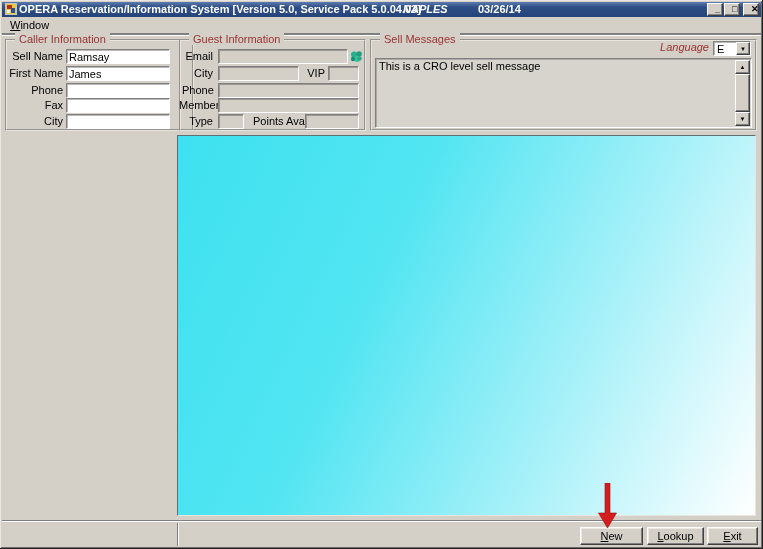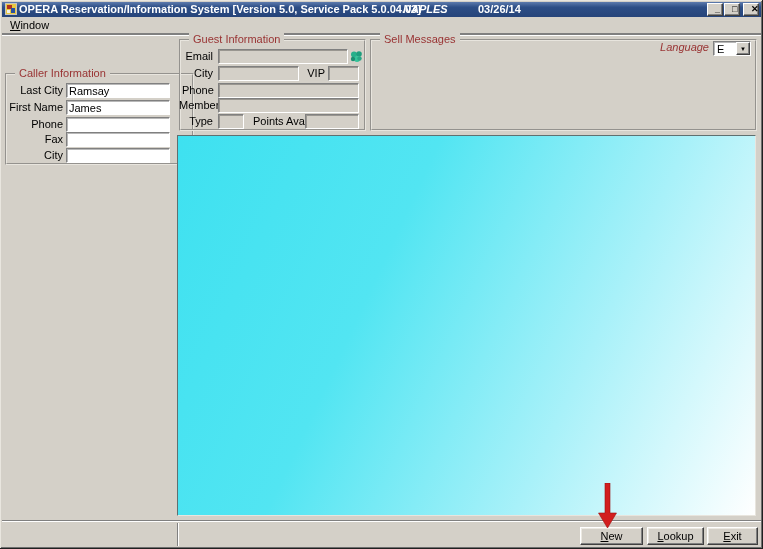--- a/index.html
+++ b/index.html
@@ -144,24 +144,24 @@
           <span>✕</span>
         </button>
     </span>
   </div>
 
   <div class="menubar">
     <span class="menu-item"><span class="uk">W</span><span>indow</span></span>
   </div>
   <div class="menu-sep"></div>
 
-  <div class="groupbox" style="left:5px;width:189px;margin-top:34px;">
+  <div class="groupbox" style="left:5px;width:189px;">
     <span class="legend">Caller Information</span>
     <div class="row" style="top:8px;">
-      <span class="lbl" style="left:2px;width:54px;">Last City</span>
+      <span class="lbl" style="left:2px;width:54px;">Sell Name</span>
       <input class="tb" style="left: 59px; width: 104px;" value="Ramsay">
     </div>
     <div class="row" style="top:25px;">
       <span class="lbl" style="left:2px;width:54px;">First Name</span>
       <input class="tb" style="left: 59px; width: 104px;" value="James">
     </div>
     <div class="row" style="top:42px;">
       <span class="lbl" style="left:2px;width:54px;">Phone</span>
       <input class="tb" style="left: 59px; width: 104px;" value="">
     </div>
@@ -214,20 +214,34 @@
     <span class="legend">Sell Messages</span>
     <div class="lang-wrap">
       <span class="lang-lbl">Language</span>
       <span class="dropdown">
         <span class="dd-value">E</span>
         <span class="dd-btn">
             <span class="glyph-s">▼</span>
           </span>
       </span>
     </div>
+    <div class="msgbox">
+      <div class="msg-text">This is a CRO level sell message</div>
+      <div class="scrollbar">
+        <button class="sb-btn">
+            <span class="glyph-s">▲</span>
+          </button>
+        <div class="sb-track">
+          <div class="sb-thumb"></div>
+        </div>
+        <button class="sb-btn">
+            <span class="glyph-s">▼</span>
+          </button>
+      </div>
+    </div>
   </div>
 
   <div class="canvas"></div>
 
   <div class="status-groove"></div>
   <div class="statusbar">
     <div class="status-divider"></div>
     <button class="btn btn-new"><span class="uk">N</span><span>ew</span></button>
     <button class="btn btn-lookup"><span class="uk">L</span><span>ookup</span></button>
     <button class="btn btn-exit"><span class="uk">E</span><span>xit</span></button>

